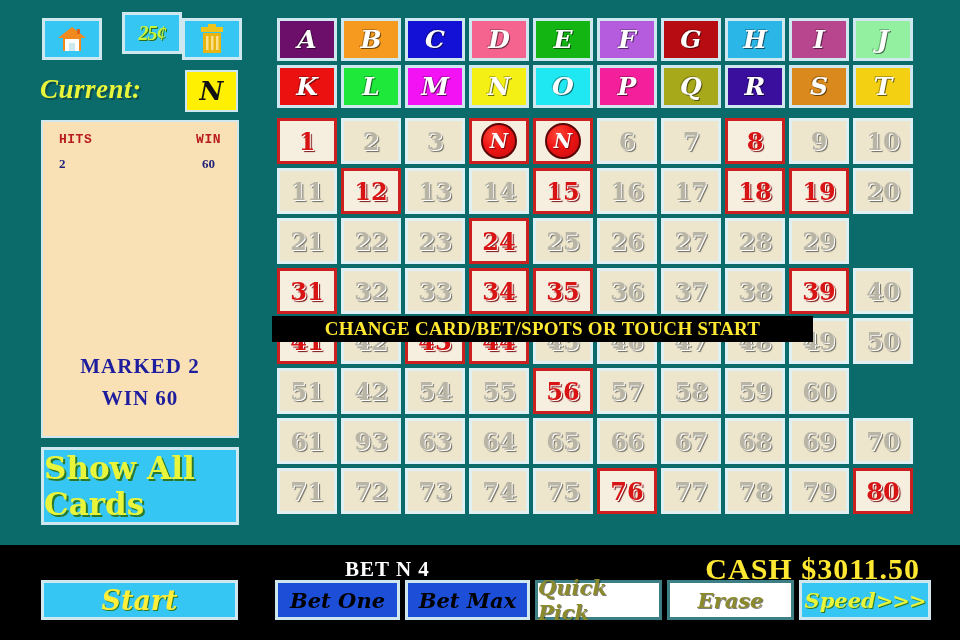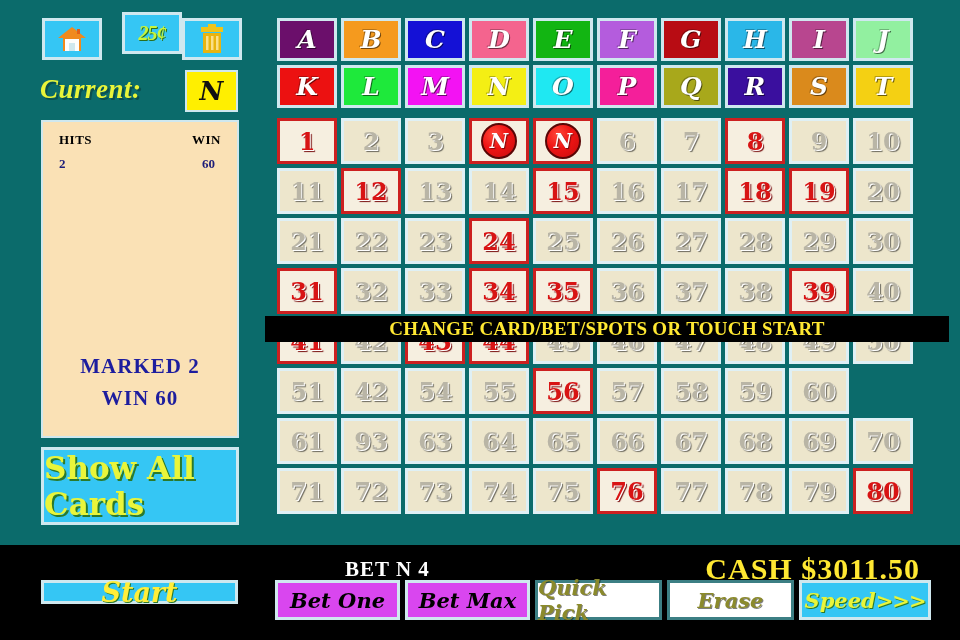--- a/index.html
+++ b/index.html
@@ -54,22 +54,22 @@
     font-size:26px;color:#111;
   }
 
   
   #paytable{
     position:absolute;left:41px;top:120px;width:198px;height:318px;
     background:#fae1b5;border:2px solid #cfe8ef;box-sizing:border-box;
   }
   .pt-head{
     position:absolute;top:10px;
-    font-family:Liberation Serif, serif;font-weight:bold;font-size:13px;
-    color:#000000;letter-spacing:0.5px;
+    font-family:Liberation Mono, monospace;font-weight:bold;font-size:13px;
+    color:#b91c1c;letter-spacing:0.5px;
   }
   .pt-head.l{left:16px;} .pt-head.r{right:16px;}
   .pt-val{
     position:absolute;top:34px;
     font-family:"Liberation Serif",serif;font-weight:bold;font-size:13px;
     color:#1d1d7a;
   }
   .pt-val.l{left:16px;} .pt-val.r{right:22px;}
   #marked-line,#winline{
     position:absolute;width:100%;text-align:center;
@@ -128,21 +128,21 @@
     border:2px solid #5a0606;box-sizing:border-box;
     display:flex;align-items:center;justify-content:center;
   }
   .ball span{
     font-family:"DejaVu Serif",serif;font-style:italic;font-weight:bold;
     font-size:20px;color:#fff;text-shadow:1px 1px 1px rgba(0,0,0,.5);
   }
 
   
   #banner{
-    position:absolute;left:265px;top:316px;width:684px;height:26px;
+    position:absolute;left:272px;top:316px;width:541px;height:26px;
     background:#000;display:flex;align-items:center;justify-content:center;
     z-index:5;
   }
   #banner span{
     font-family:"Liberation Serif",serif;font-weight:bold;font-size:19px;
     color:#ffe832;letter-spacing:0.3px;white-space:nowrap;
   }
 
   
   #bottom{
@@ -157,38 +157,38 @@
     position:absolute;left:345px;top:12px;
     font-family:"Liberation Serif",serif;font-weight:bold;font-size:21px;
     color:#fff;letter-spacing:1px;
   }
   #cash-text{
     position:absolute;right:40px;top:7px;
     font-family:"Liberation Serif",serif;font-weight:bold;font-size:30px;
     color:#ffe832;letter-spacing:1px;
   }
   #start-btn{
-    position:absolute;left:41px;top:580px;width:197px;height:24px;
+    position:absolute;left:41px;top:580px;width:197px;height:40px;
     background:#35c6f4;border:3px solid #cfe8ef;box-sizing:border-box;
     display:flex;align-items:center;justify-content:center;cursor:pointer;
   }
   #start-btn span{
     font-family:"DejaVu Serif",serif;font-style:italic;font-weight:bold;
     font-size:27px;color:#ffee3a;text-shadow:1px 1px 0 #2b7a2b;
   }
   .act-btn{
     position:absolute;top:580px;height:40px;
     border:3px solid #cfe8ef;box-sizing:border-box;
     display:flex;align-items:center;justify-content:center;cursor:pointer;
   }
   .act-btn span{
     font-family:"DejaVu Serif",serif;font-style:italic;font-weight:bold;
     font-size:21px;
   }
-  .act-white{background:#d946ef;text-align:right;}
+  .act-white{background:#1d4ed8;text-align:right;}
   .act-white span{color:#000;}
   .act-dim{background:#ffffff;border-color:#3c7f84;}
   .act-dim span{color:#8b8a2c;text-shadow:1px 1px 0 rgba(0,0,0,.5);}
   .act-cyan{background:#35c6f4;}
   .act-cyan span{color:#e9f53a;text-shadow:1px 1px 0 #2b7a2b;}
   .arrows{font-size:14px;font-style:normal;letter-spacing:-1px;}
   #btn-bet-one{left:275px;width:125px;}
   #btn-bet-max{left:405px;width:125px;}
   #btn-quick-pick{left:535px;width:127px;}
   #btn-erase{left:667px;width:127px;}
@@ -398,23 +398,20 @@
         </div>
         <div class="ncell">
           <span class="num">27</span>
         </div>
         <div class="ncell">
           <span class="num">28</span>
         </div>
         <div class="ncell">
           <span class="num">29</span>
         </div>
-        <div class="ncell">
-          <span class="num">30</span>
-        </div>
       </div>
       <div class="nrow">
         <div class="ncell marked">
           <span class="num">31</span>
         </div>
         <div class="ncell">
           <span class="num">32</span>
         </div>
         <div class="ncell">
           <span class="num">33</span>

